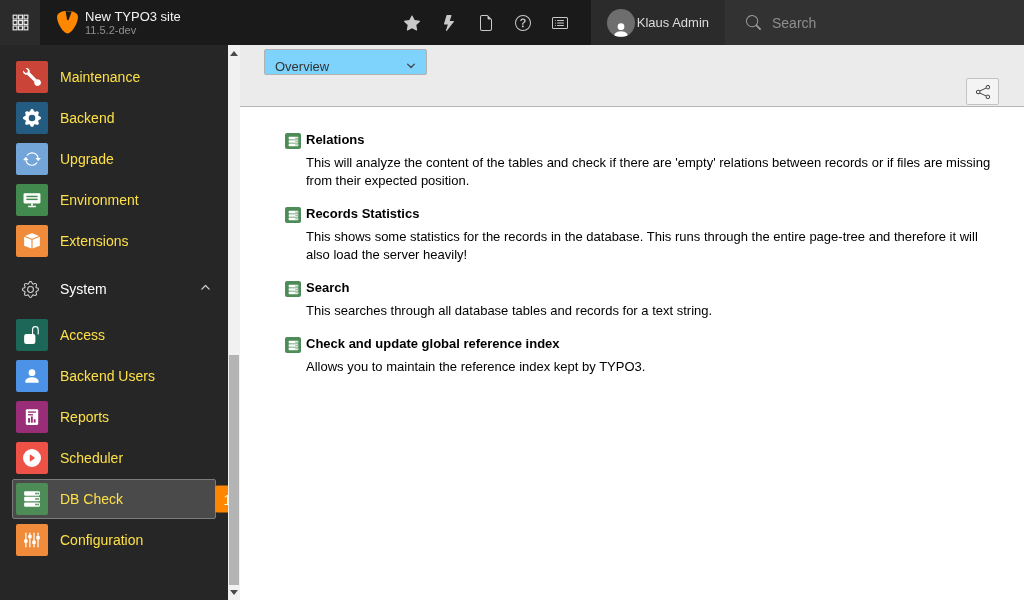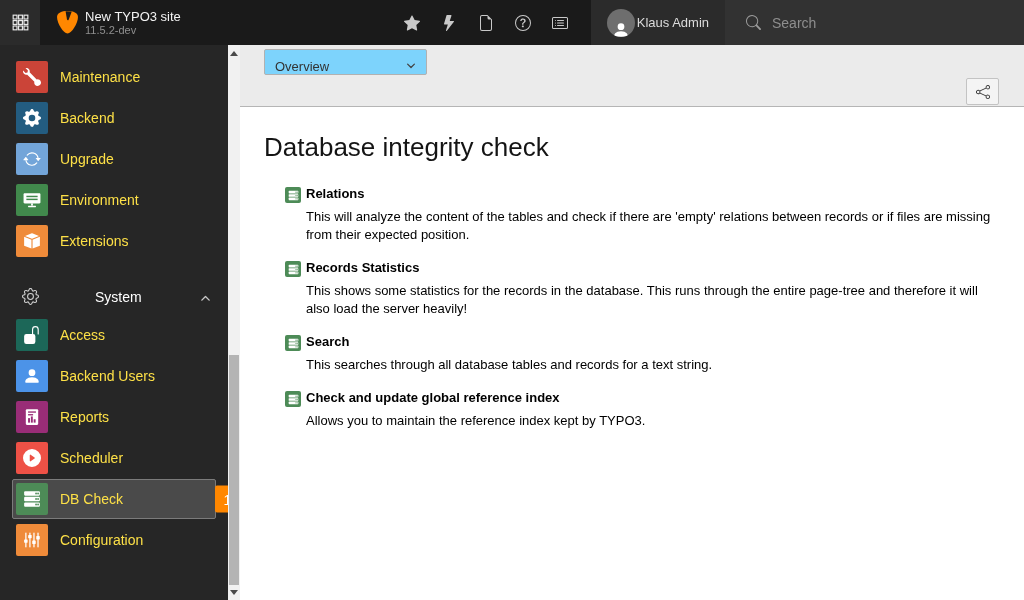--- a/index.html
+++ b/index.html
@@ -32,21 +32,21 @@
   .search-input::placeholder { color:#8e8e8e; }
 
   
   .sidebar { position:absolute; top:45px; left:0; width:228px; height:555px; background:#262626; padding-top:12px; overflow:hidden; }
   .menu-item { position:relative; display:flex; align-items:center; margin:0 12px 1px; padding:3px; border:1px solid transparent; border-radius:2px; cursor:pointer; }
   .menu-item .sq { width:32px; height:32px; border-radius:2px; display:flex; align-items:center; justify-content:center; color:#fff; flex:none; }
   .menu-item .sq svg { width:18px; height:18px; }
   .menu-item .label { margin-left:12px; color:#fde047; font-size:14px; white-space:nowrap; }
   .menu-item.active { background:#4a4a4a; border-color:#7b7b7b; }
   .badge { position:absolute; right:-25px; top:50%; transform:translateY(-50%); width:25px; height:27px; background:#ff8700; color:#fff; font-size:14px; display:flex; align-items:center; justify-content:center; border-radius:2px; z-index:6; }
-  .section-header { display:flex; align-items:flex-end; height:24px; margin:20px 16px 10px 22px; color:#d0d0d0; cursor:pointer;gap:35px; }
+  .section-header { display:flex; align-items:flex-start; height:24px; margin:20px 16px 10px 22px; color:#d0d0d0; cursor:pointer; }
   .sh-icon svg { width:17px; height:17px; }
   .sh-label { margin-left:21px; color:#fff; font-size:14px; }
   .sh-chevron { margin-left:auto; color:#c7c7c7; }
   .sh-chevron svg { width:13px; height:13px; }
 
   
   .sidebar-scrollbar { position:absolute; top:45px; left:228px; width:12px; height:555px; background:#f1f1f1; z-index:5; }
   .sb-arrow { position:absolute; left:0; width:12px; height:12px; display:flex; align-items:center; justify-content:center; cursor:pointer; }
   .sb-arrow.up { top:2px; }
   .sb-arrow.down { bottom:2px; }
@@ -325,21 +325,20 @@
       </div>
       <button class="share-btn">
         <span>
             <svg viewBox="0 0 16 16" fill="currentColor">
               <path d="M13.5 1a1.5 1.5 0 1 0 0 3 1.5 1.5 0 0 0 0-3zM11 2.5a2.5 2.5 0 1 1 .603 1.628l-6.718 3.12a2.499 2.499 0 0 1 0 1.504l6.718 3.12a2.5 2.5 0 1 1-.488.876l-6.718-3.12a2.5 2.5 0 1 1 0-3.256l6.718-3.12A2.5 2.5 0 0 1 11 2.5zm-8.5 4a1.5 1.5 0 1 0 0 3 1.5 1.5 0 0 0 0-3zm11 5.5a1.5 1.5 0 1 0 0 3 1.5 1.5 0 0 0 0-3z"></path>
             </svg>
           </span>
       </button>
     </div>
     <section class="content">
-      <h1>Database integrity check</h1>
       <div id="doc-items">
           <div class="doc-item">
             <span class="doc-icon" style="background:#4d8b57;--sq:#4d8b57">
               <svg viewBox="0 0 16 16">
                 <g fill="currentColor">
                   <rect x="1" y="1.2" width="14" height="3.8" rx="0.9"></rect>
                   <rect x="1" y="6.1" width="14" height="3.8" rx="0.9"></rect>
                   <rect x="1" y="11" width="14" height="3.8" rx="0.9"></rect>
                 </g>
                 <g fill="var(--sq,#4d8b57)">

